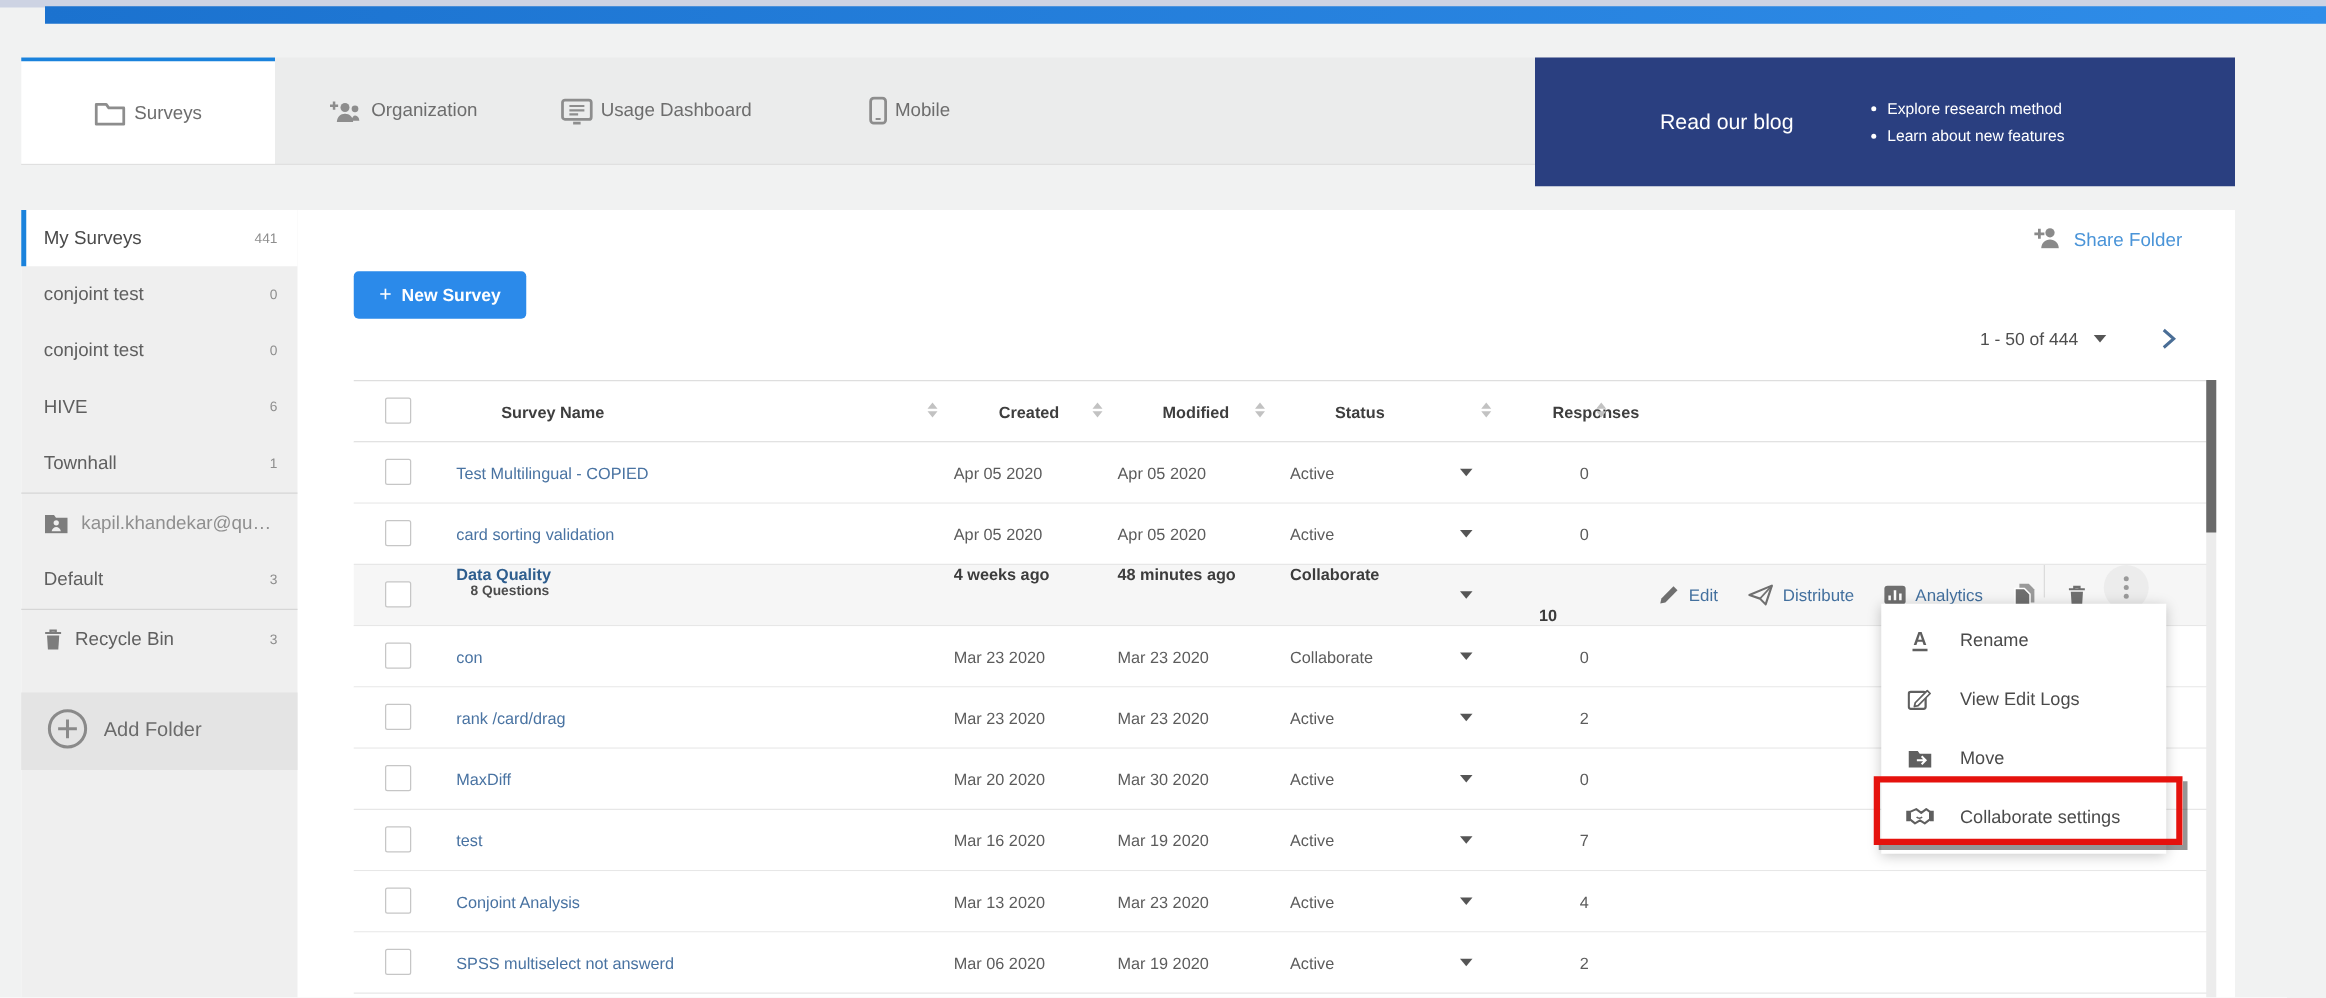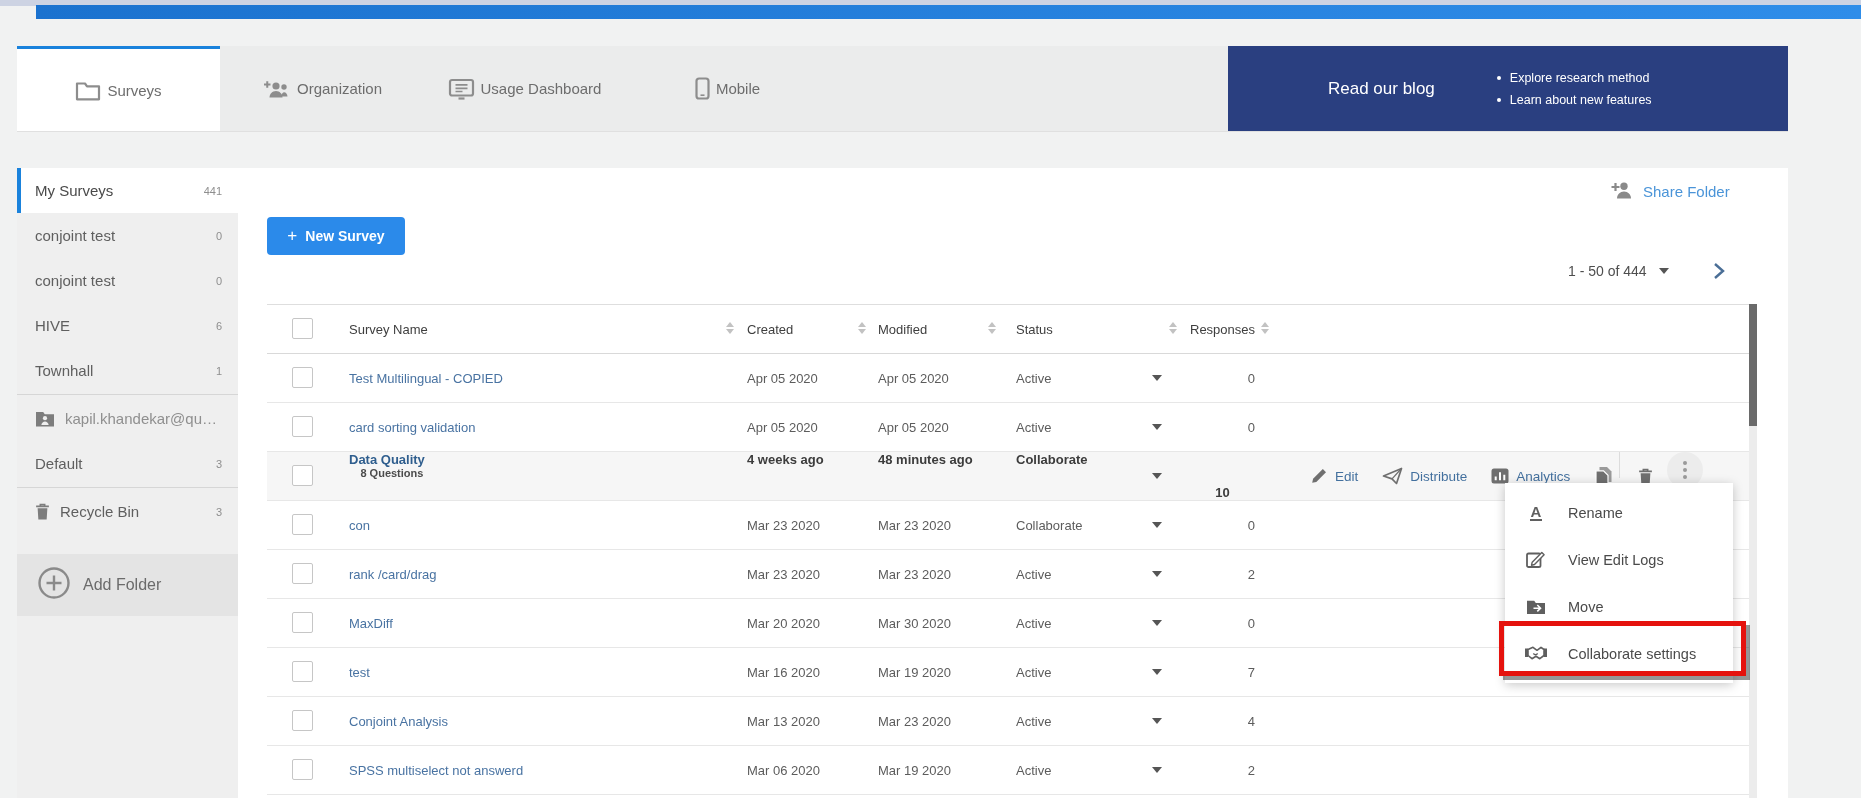--- a/index.html
+++ b/index.html
@@ -14,21 +14,21 @@
   .top-blue-bar{position:absolute;left:36px;top:5px;right:0;height:14px;
     background:linear-gradient(90deg,#1b72cf,#2f8de9);}
   
   .header-strip{position:absolute;left:17px;top:46px;width:1771px;height:85px;
     background:#ebecec;border-bottom:1px solid #e0e0e0;display:flex;}
   .tab{width:203px;height:85px;display:flex;flex-direction:row;align-items:center;
     justify-content:center;gap:6px;cursor:pointer;box-sizing:border-box;}
   .tab.active{background:#fff;border-top:3px solid #1a82dc;}
   .tab .tab-label{font-size:15px;color:#6d6d6d;}
   .tab .tab-icon{height:24px;display:flex;align-items:center;}
-  .banner{position:absolute;left:1211px;top:0;width:560px;height:85px;background:#2a3f80;
+  .banner{position:absolute;left:1211px;top:0;width:560px;height:103px;background:#2a3f80;
     display:flex;align-items:center;cursor:pointer;text-align:right;}
   .banner-title{color:#fff;font-size:17px;margin-left:100px;white-space:nowrap;}
   .banner-bullets{margin-left:62px;display:flex;flex-direction:column;gap:8px;}
   .banner-bullet{display:flex;align-items:center;color:#fff;font-size:12.5px;white-space:nowrap;}
   .banner-bullet .dot{width:4px;height:4px;border-radius:50%;background:#fff;margin-right:9px;}
   
   .main-panel{position:absolute;left:17px;top:168px;width:1771px;height:630px;background:#fff;}
   
   .sidebar{position:absolute;left:0;top:0;width:221px;height:630px;background:#efefef;}
   .side-item{height:45px;display:flex;align-items:center;padding:0 16px 0 18px;
@@ -36,41 +36,41 @@
   .side-item.active{background:#fff;color:#4a4a4a;}
   .side-item.active::before{content:"";position:absolute;left:0;top:0;width:4px;height:100%;background:#1a82dc;}
   .side-item .side-label{flex:1;white-space:nowrap;overflow:hidden;text-overflow:ellipsis;}
   .side-item .side-count{font-size:11px;color:#8e8e8e;}
   .side-item .side-icon{margin-right:10px;display:flex;align-items:center;}
   .side-divider{height:1px;background:#d6d6d6;margin:1px 0;}
   .add-folder{margin-top:20px;height:62px;background:#e4e4e4;display:flex;align-items:center;
     padding-left:20px;cursor:pointer;}
   .add-folder .af-label{font-size:16px;color:#6b6b6b;margin-left:12px;}
   
-  .content{position:absolute;left:221px;top:0;width:1550px;height:590px;}
+  .content{position:absolute;left:237px;top:0;width:1550px;height:590px;}
   .share-folder{position:absolute;left:1372px;top:12px;display:flex;align-items:center;gap:10px;cursor:pointer;}
   .share-folder .sf-label{color:#4a94d8;font-size:15px;white-space:nowrap;}
   .new-survey-btn{position:absolute;left:29px;top:49px;width:138px;height:38px;background:#2b8aea;
     border:none;border-radius:4px;color:#fff;font-size:14px;font-weight:bold;cursor:pointer;
     display:flex;align-items:center;justify-content:center;gap:8px;font-family:inherit;}
   .new-survey-btn .plus{font-size:17px;font-weight:normal;}
   .pagination{position:absolute;left:1330px;top:94px;display:flex;align-items:center;}
   .pagination .pg-text{font-size:14px;color:#4e4e4e;white-space:nowrap;}
   .caret-down{width:0;height:0;border-left:5px solid transparent;border-right:5px solid transparent;
     border-top:6px solid #555;display:inline-block;}
   .pagination .caret-down{margin-left:12px;cursor:pointer;}
   .pg-next{margin-left:42px;cursor:pointer;display:flex;align-items:center;}
   
   .table{position:absolute;left:29px;top:136px;width:1483px;}
   .t-header{height:48px;border-top:1px solid #dedede;border-bottom:1px solid #d9d9d9;
     position:relative;background:#fff;}
   .t-row{height:48px;border-bottom:1px solid #e7e7e7;position:relative;background:#fff;}
   .t-row.highlighted{background:#f6f6f6;}
   .cell{position:absolute;top:0;height:100%;display:flex;align-items:center;font-size:13px;color:#5c5c5c;}
-  .hcell{font-weight:normal;color:#3e3e3e;font-size:13px;}
+  .hcell{font-weight:bold;color:#3e3e3e;font-size:13px;margin-left:36px;}
   .checkbox{position:absolute;left:25px;top:13px;width:21px;height:21px;border:1px solid #c6c6c6;
     border-radius:2px;background:#fff;cursor:pointer;box-sizing:border-box;}
   .name-cell{left:82px;max-width:380px;}
   .name-link{color:#4973a2;cursor:pointer;white-space:nowrap;}
   .t-row.highlighted .name-link{color:#2f5e8e;font-weight:bold;}
   .q-badge{font-size:11px;font-weight:bold;color:#4c4c4c;margin-left:10px;white-space:nowrap;}
   .created-cell{left:480px;}
   .modified-cell{left:611px;}
   .status-cell{left:749px;}
   .resp-cell{left:923px;width:77px;justify-content:flex-end;padding-right:12px;box-sizing:border-box;}

